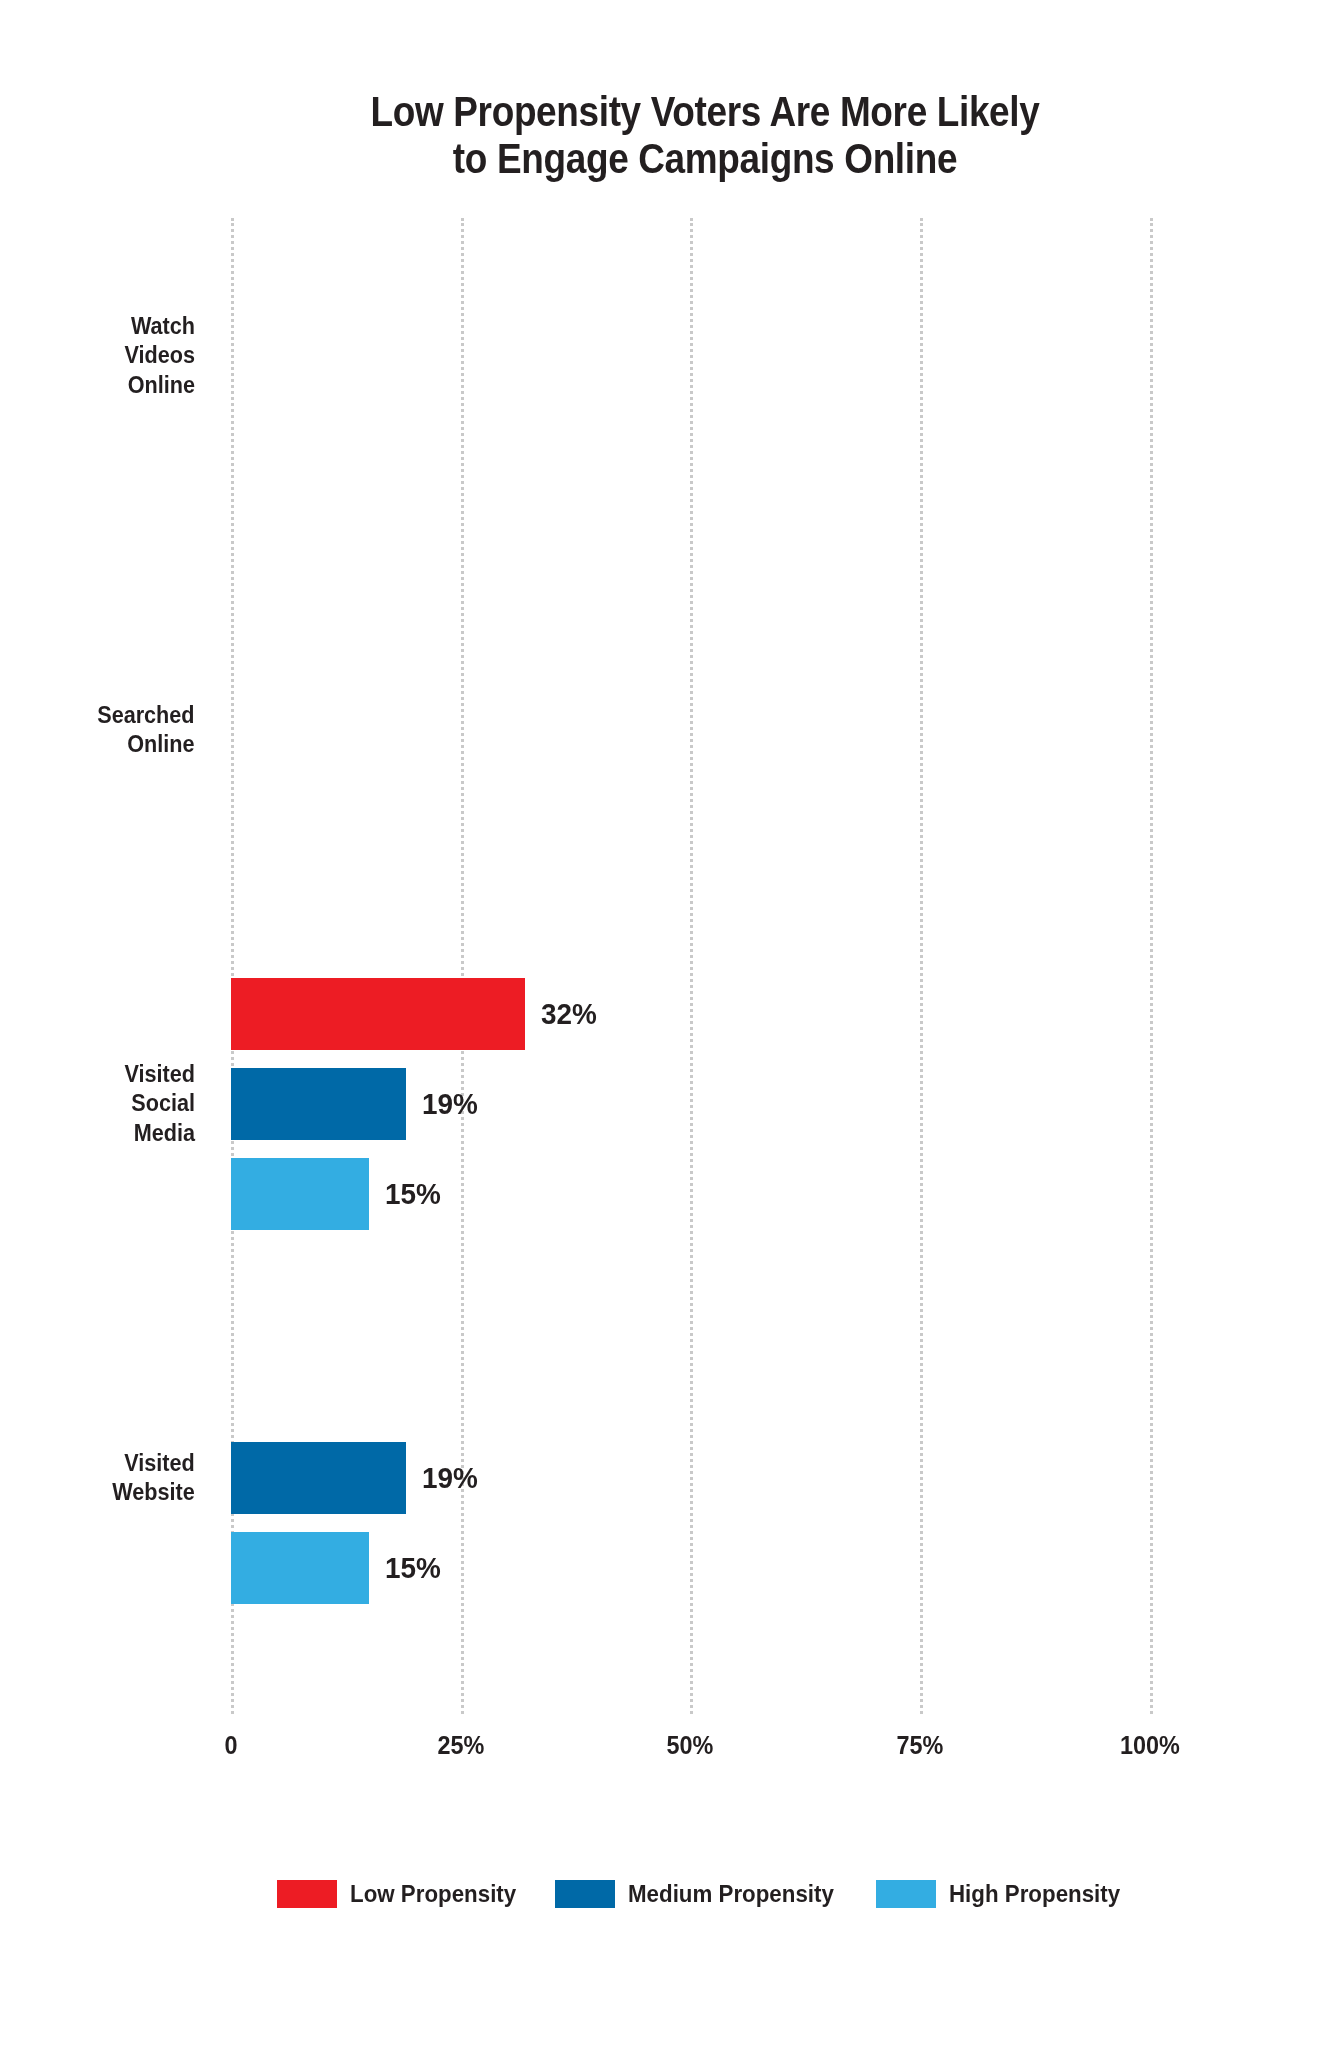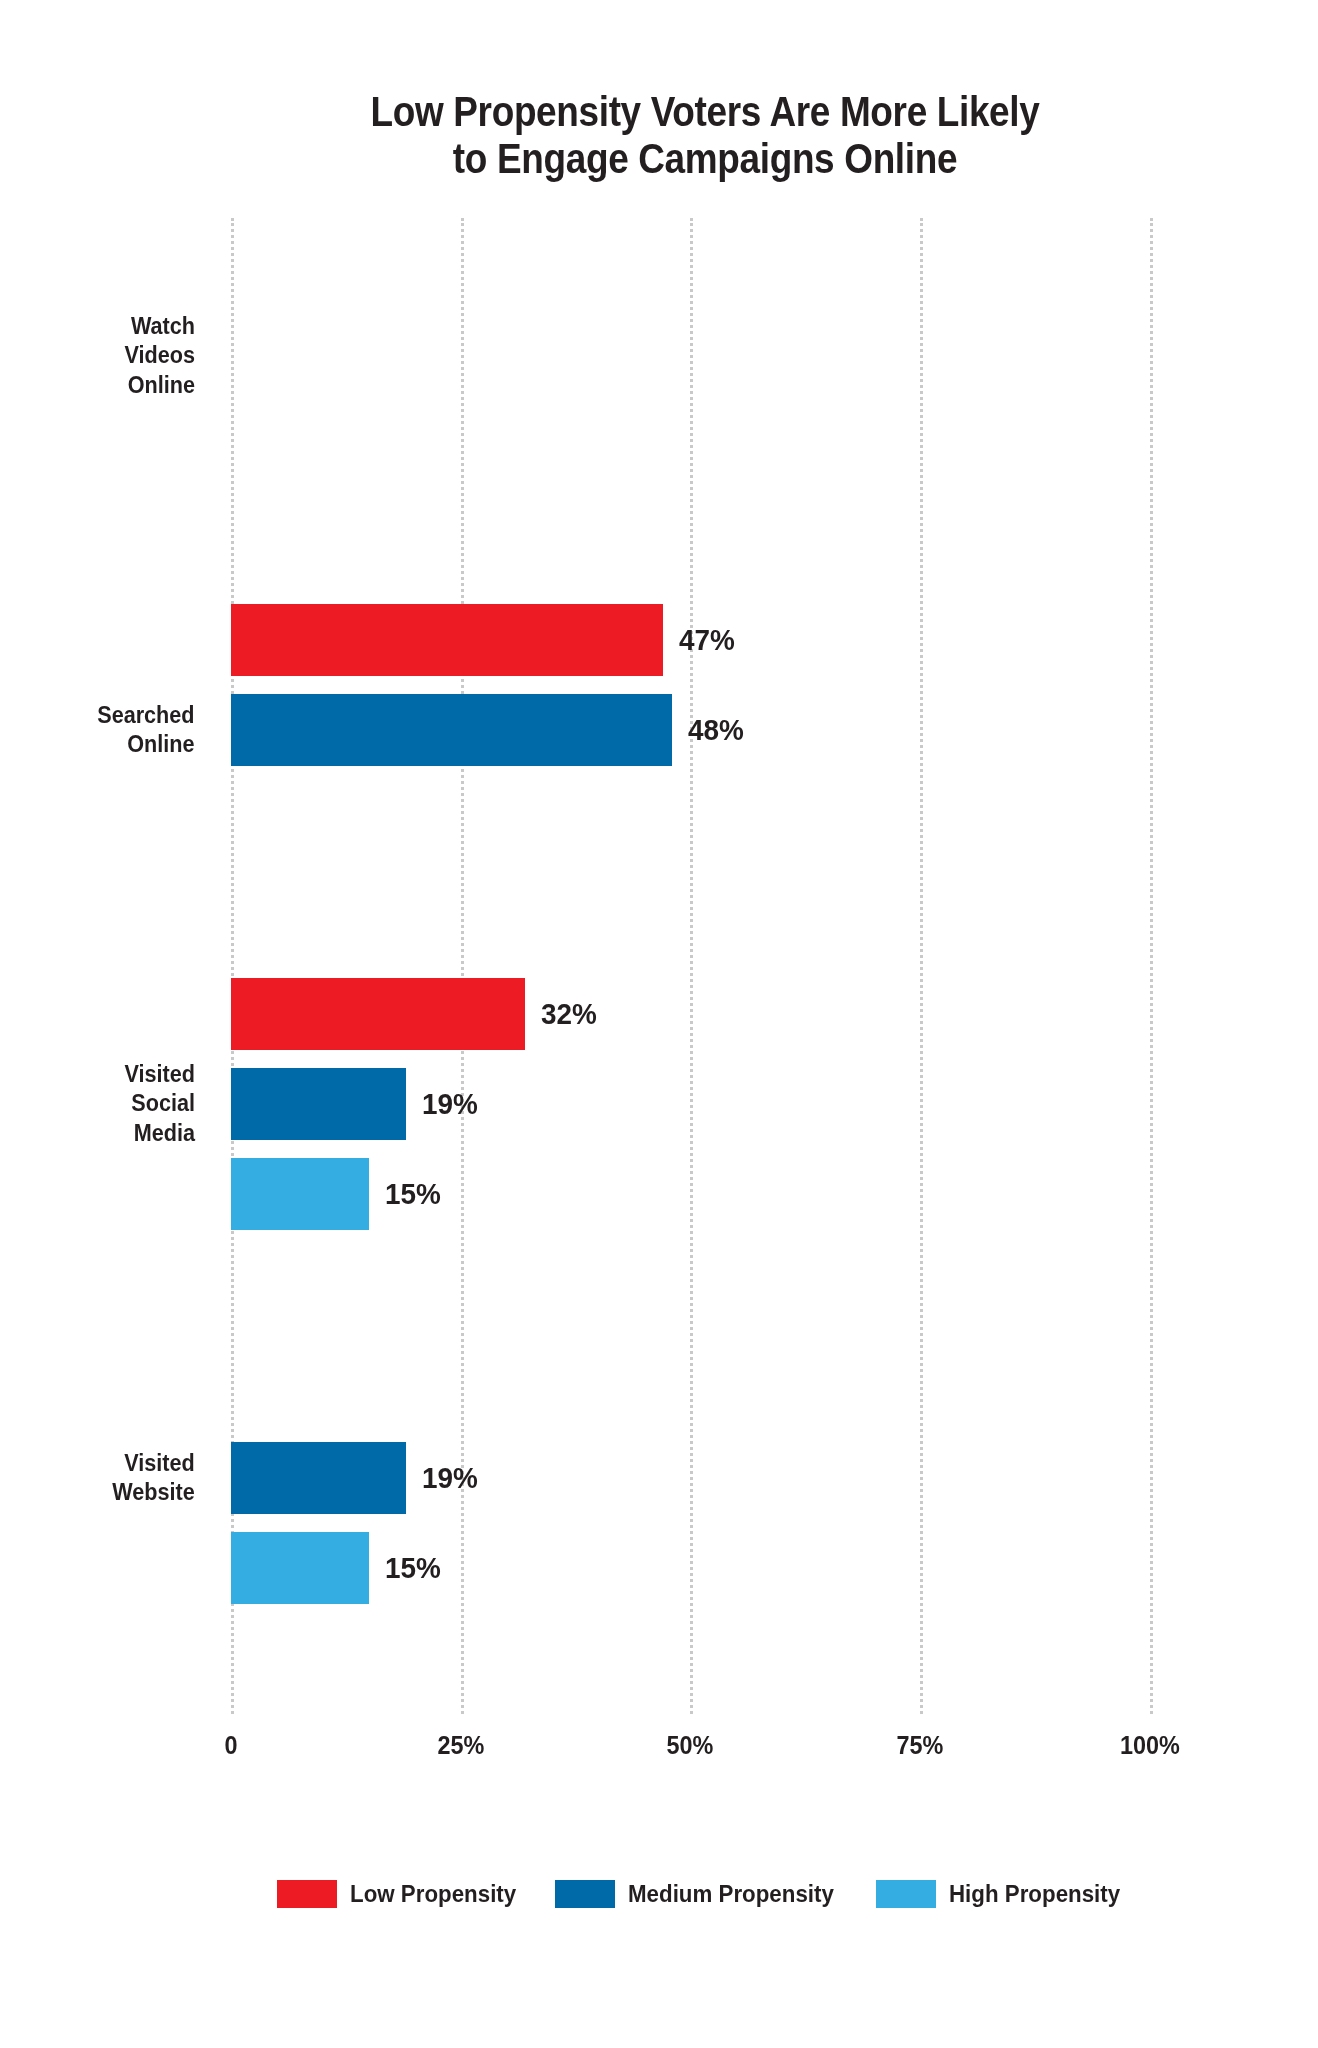--- a/index.html
+++ b/index.html
@@ -203,28 +203,20 @@
   <div class="plot-area">
     <div class="gridlines">
         <div class="gridline axis0" style="left: 0px;"></div>
         <div class="gridline" style="left: 229.63px;"></div>
         <div class="gridline" style="left: 459.259px;"></div>
         <div class="gridline" style="left: 688.889px;"></div>
         <div class="gridline" style="left: 918.519px;"></div>
       </div>
     <div class="groups">
         <div class="bar-group" style="top: 374px; height: 374px;">
-          <div class="bar-row" style="top: 12px;">
-            <div class="bar" title="Low Propensity — Searched Online: 47%" style="width: 431.704px; background: rgb(237, 28, 36);"></div>
-            <span class="bar-value">47%</span>
-          </div>
-          <div class="bar-row" style="top: 102px;">
-            <div class="bar" title="Medium Propensity — Searched Online: 48%" style="width: 440.889px; background: rgb(0, 105, 167);"></div>
-            <span class="bar-value">48%</span>
-          </div>
         </div>
         <div class="bar-group" style="top: 748px; height: 374px;">
           <div class="bar-row" style="top: 12px;">
             <div class="bar" title="Low Propensity — Visited Social Media: 32%" style="width: 293.926px; background: rgb(237, 28, 36);"></div>
             <span class="bar-value">32%</span>
           </div>
           <div class="bar-row" style="top: 102px;">
             <div class="bar" title="Medium Propensity — Visited Social Media: 19%" style="width: 174.519px; background: rgb(0, 105, 167);"></div>
             <span class="bar-value">19%</span>
           </div>

